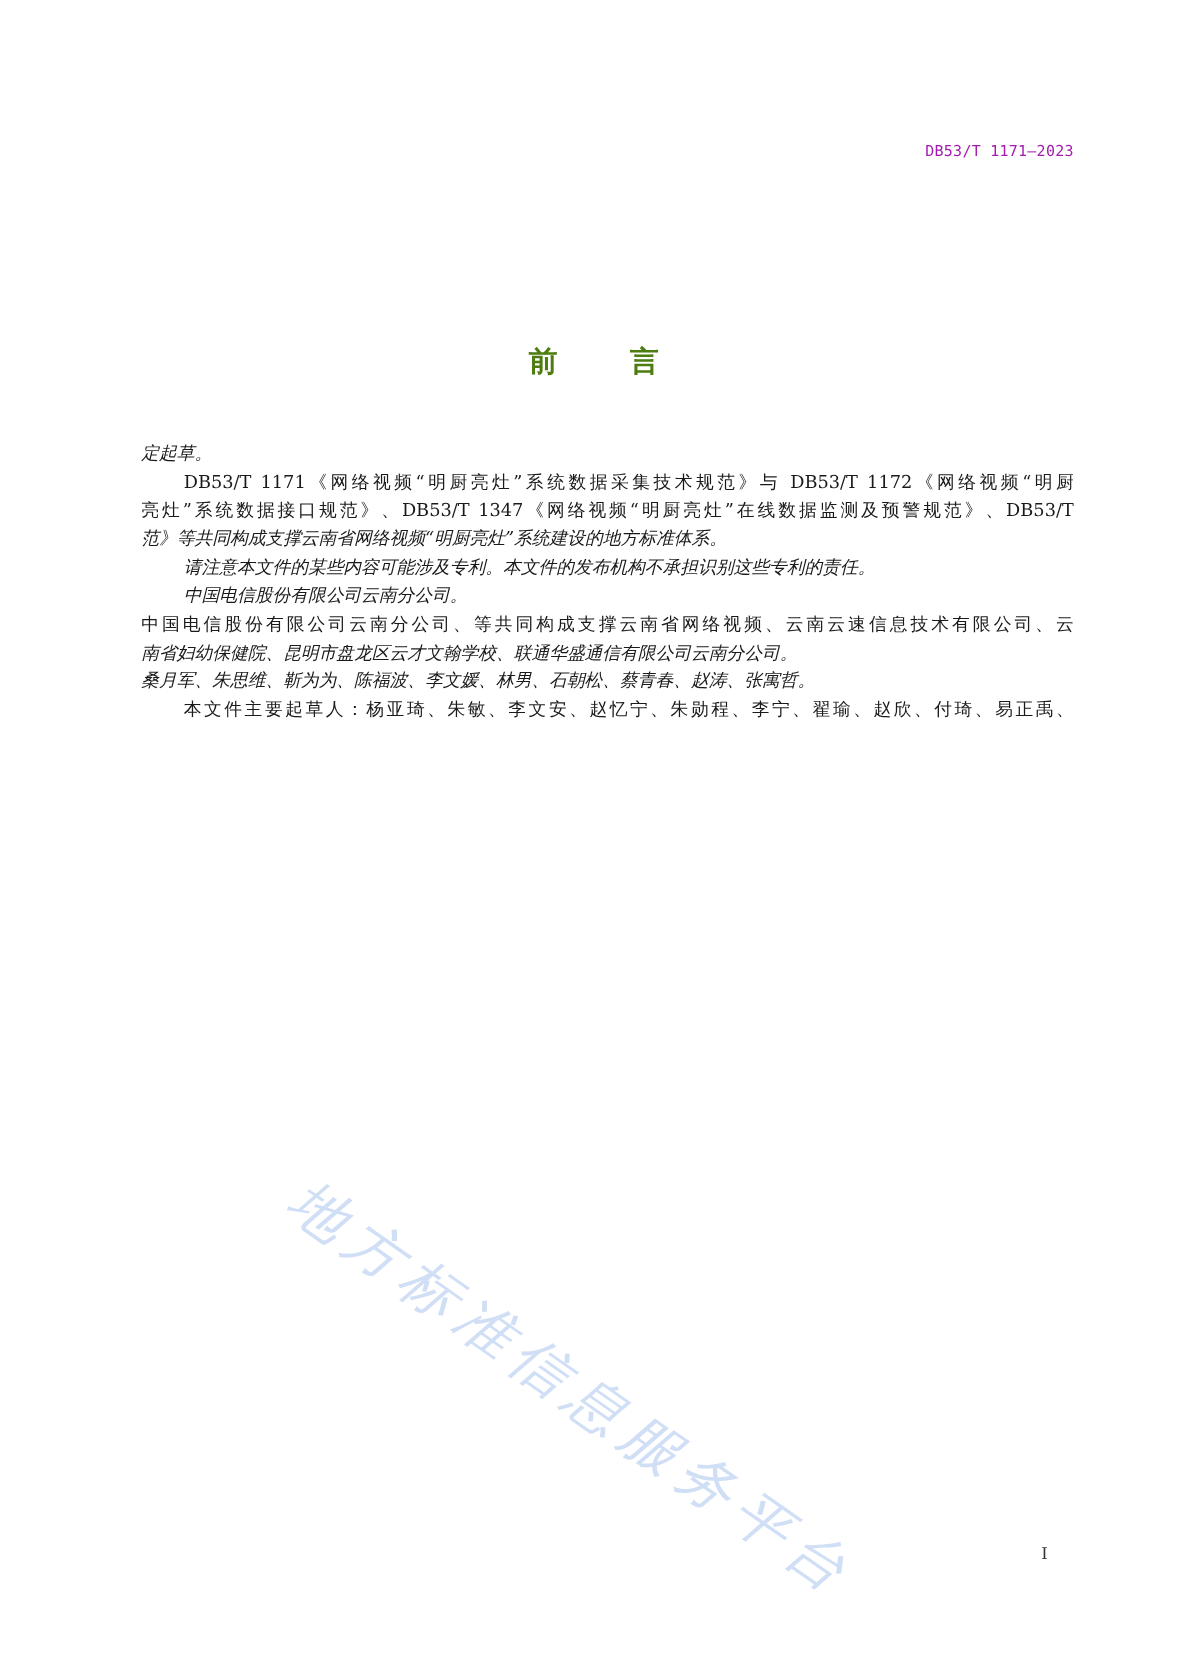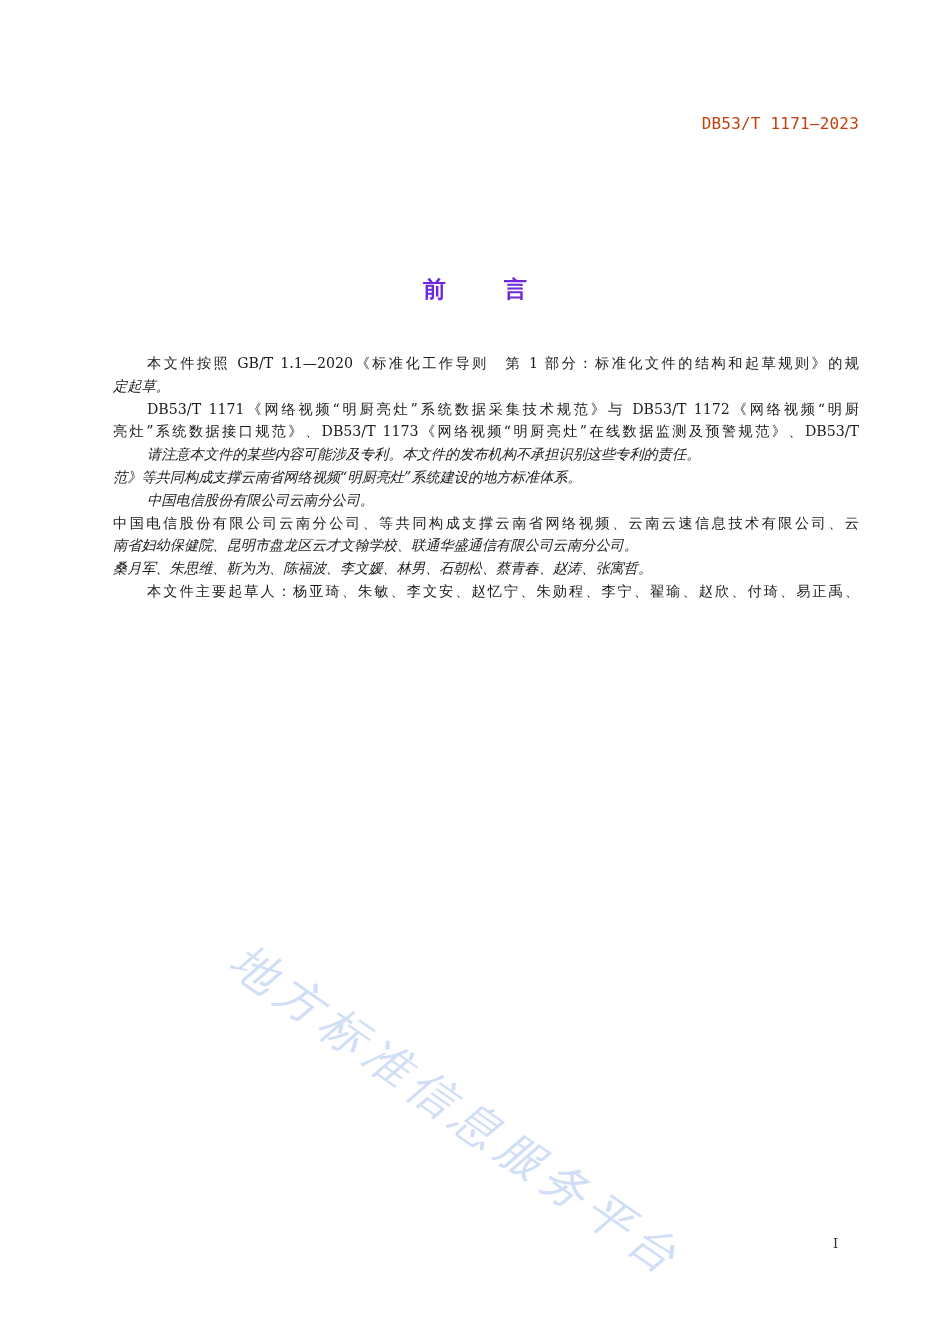--- a/index.html
+++ b/index.html
@@ -1,22 +1,22 @@
 <!DOCTYPE html>
 <html><head>
 <meta charset="utf-8">
 <style>
   html, body { margin: 0; padding: 0; background: #ffffff; }
   body { width: 950px; height: 1344px; position: relative; overflow: hidden;
          font-family: "DejaVu Serif", "Liberation Serif", serif; color: #1a1a1a; }
   .header-code { position: absolute; top: 114px; right: 91px; font-family: "DejaVu Sans Mono", "Liberation Mono", monospace;
-                 font-size: 16px; letter-spacing: 0.2px; color: #c2410c; }
+                 font-size: 12px; letter-spacing: 0.2px; color: #a21caf; }
   .title { position: absolute; top: 274px; left: 0; width: 950px; text-align: center;
            font-family: "DejaVu Sans", "Liberation Sans", sans-serif; font-size: 23px; font-weight: bold;
-           letter-spacing: 0; color: #6d28d9; }
+           letter-spacing: 0; color: #4d7c0f; }
   .title span { display: inline-block; }
   .title .gap { width: 58px; }
   .body-text { position: absolute; top: 352px; left: 113px; width: 746px; }
   .line { height: 22.8px; line-height: 22.8px; font-size: 14.2px; white-space: nowrap;
           text-align: justify; text-align-last: justify; overflow: hidden; }
   .line.indent { padding-left: 34px; }
   .line.last { text-align-last: left; font-style: italic; }
   .watermark { position: absolute; left: 236px; top: 925px; transform: rotate(35deg); transform-origin: left center;
                font-family: "DejaVu Serif", "Liberation Serif", serif; font-style: italic; font-size: 46px;
                color: rgba(150, 185, 235, 0.45); letter-spacing: 8px; white-space: nowrap; }
@@ -27,28 +27,27 @@
 <body>
 
 <div class="header-code">DB53/T 1171—2023</div>
 
 <div class="title">
   <span>前</span><span class="gap"></span><span>言</span>
 </div>
 
 <div class="body-text">
 
-  <div class="line indent">本文件按照 GB/T 1.1—2020《标准化工作导则　第 1 部分：标准化文件的结构和起草规则》的规</div>
   <div class="line last">定起草。</div>
 
   <div class="line indent">DB53/T 1171《网络视频“明厨亮灶”系统数据采集技术规范》与 DB53/T 1172《网络视频“明厨</div>
-  <div class="line">亮灶”系统数据接口规范》、DB53/T 1173《网络视频“明厨亮灶”在线数据监测及预警规范》、DB53/T</div>
+  <div class="line">亮灶”系统数据接口规范》、DB53/T 1347《网络视频“明厨亮灶”在线数据监测及预警规范》、DB53/T</div>
+  <div class="line last">范》等共同构成支撑云南省网络视频“明厨亮灶”系统建设的地方标准体系。</div>
+
   <div class="line indent last">请注意本文件的某些内容可能涉及专利。本文件的发布机构不承担识别这些专利的责任。</div>
-
-  <div class="line last">范》等共同构成支撑云南省网络视频“明厨亮灶”系统建设的地方标准体系。</div>
 
   <div class="line indent last">中国电信股份有限公司云南分公司。</div>
 
   <div class="line">中国电信股份有限公司云南分公司、等共同构成支撑云南省网络视频、云南云速信息技术有限公司、云</div>
   <div class="line last">南省妇幼保健院、昆明市盘龙区云才文翰学校、联通华盛通信有限公司云南分公司。</div>
 
   <div class="line last">桑月军、朱思维、靳为为、陈福波、李文媛、林男、石朝松、蔡青春、赵涛、张寓哲。</div>
   <div class="line indent">本文件主要起草人：杨亚琦、朱敏、李文安、赵忆宁、朱勋程、李宁、翟瑜、赵欣、付琦、易正禹、</div>
 </div>
 

